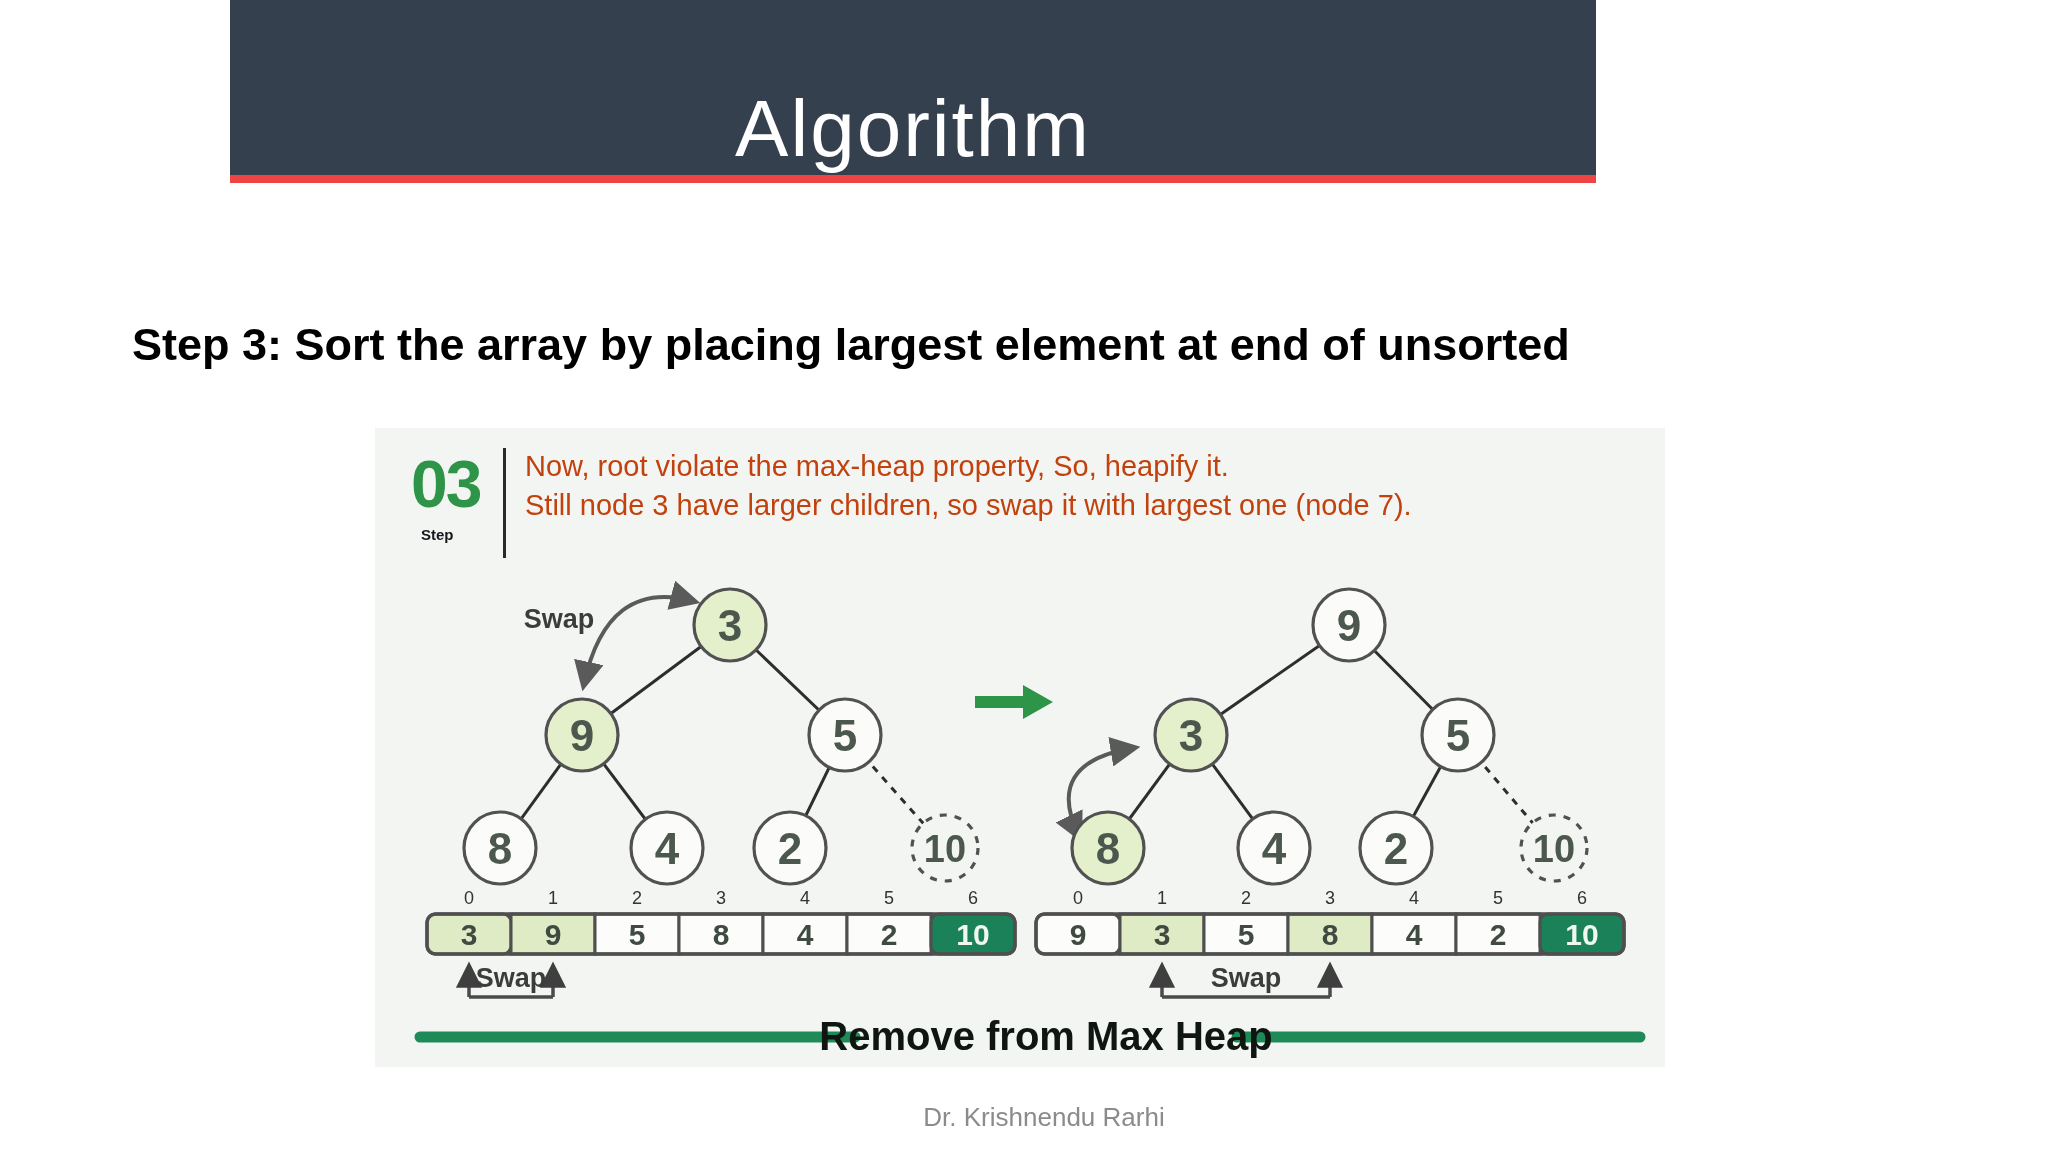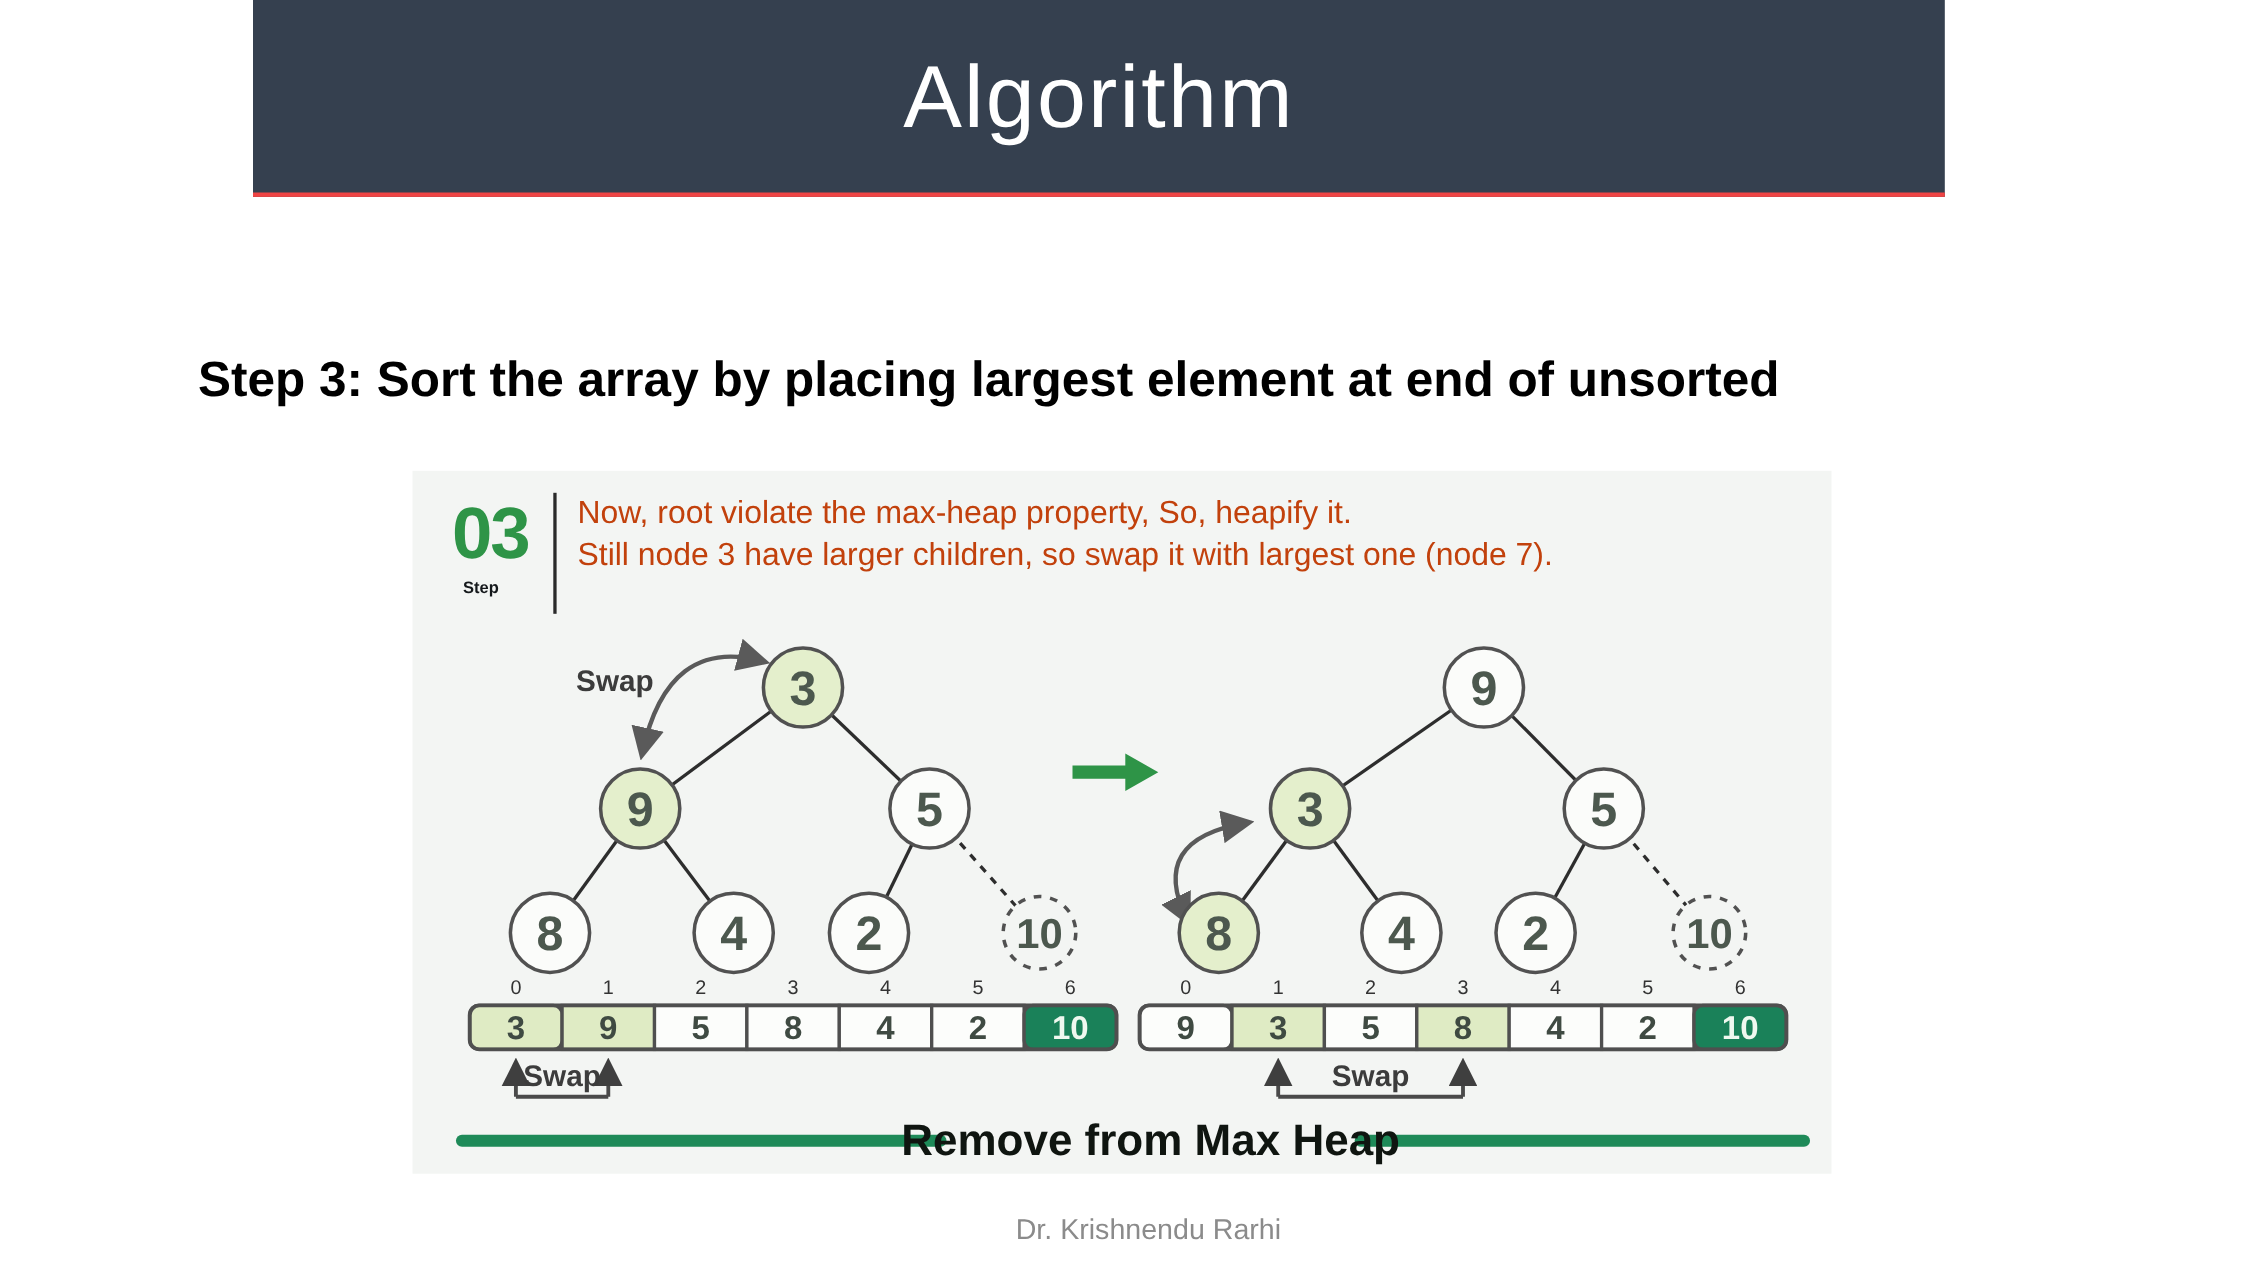--- a/index.html
+++ b/index.html
@@ -1,23 +1,23 @@
 <!DOCTYPE html>
 <html><head>
 <meta charset="utf-8">
 <style>
   html,body{margin:0;padding:0;background:#ffffff;font-family:"Liberation Sans",sans-serif;}
   .stage{position:relative;width:2048px;height:1152px;background:#ffffff;overflow:hidden;}
 
-  .hdr{position:absolute;left:230px;top:0;width:1538px;height:175px;background:#35404F;
-       border-bottom:4px solid #ef4444;display:flex;align-items:center;justify-content:center;}
+  .hdr{position:absolute;left:230px;top:0;width:1366px;height:175px;background:#35404F;
+       border-bottom:8px solid #ef4444;display:flex;align-items:flex-end;justify-content:center;}
   .hdr-title{color:#ffffff;font-size:80px;font-weight:300;letter-spacing:2px;}
 
   .heading{position:absolute;left:132px;top:318px;width:1780px;color:#000;
-           font-size:45px;font-weight:700;line-height:53px;margin-left:48px;}
+           font-size:45px;font-weight:700;line-height:53px;}
 
   .panel{position:absolute;left:375px;top:428px;width:1290px;height:639px;background:#F3F5F3;}
 
   .stepblock{position:absolute;left:0;top:0;width:100%;height:150px;}
   .step-num{position:absolute;left:36px;top:18px;color:#2E9447;font-size:66px;font-weight:800;
             letter-spacing:-2px;}
   .step-word{position:absolute;left:46px;top:98px;color:#14181B;font-size:15px;font-weight:700;}
   .step-divider{position:absolute;left:128px;top:20px;width:3px;height:110px;background:#2A2A2A;}
   .step-lines{position:absolute;left:150px;top:19px;color:#c2410c;font-size:29px;line-height:39px;}
 

